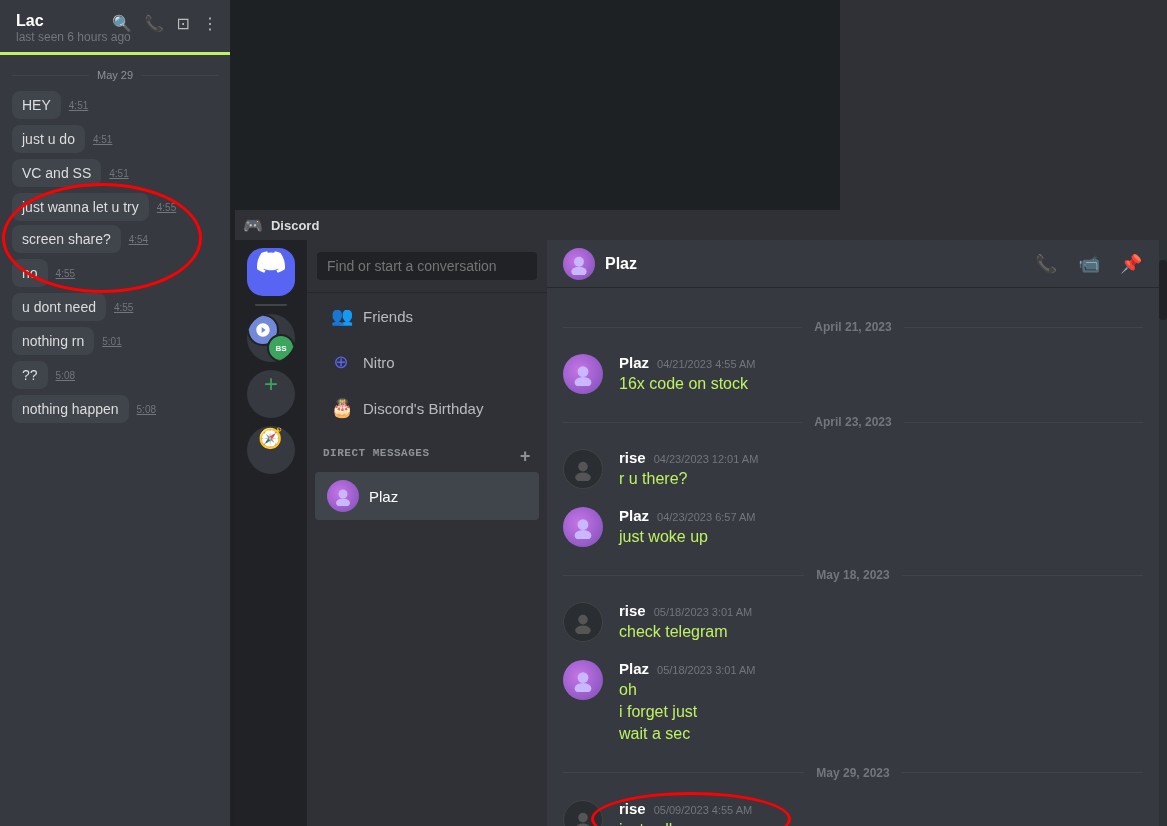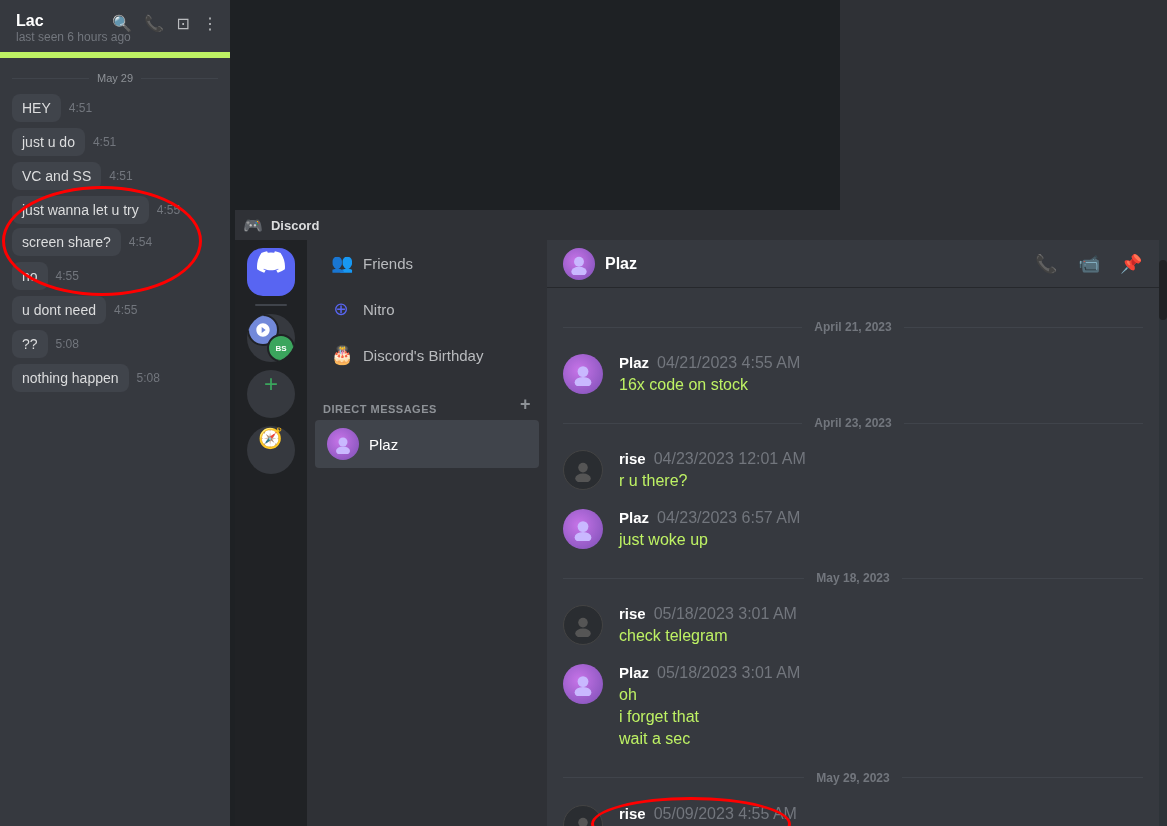--- a/index.html
+++ b/index.html
@@ -18,21 +18,21 @@
       top: 0; left: 0;
       width: 230px;
       height: 826px;
       background: #36393f;
       display: flex;
       flex-direction: column;
     }
 
     .bg-chat-header {
       padding: 12px 16px 8px;
-      border-bottom: 6px solid #bef264;
+      border-bottom: 3px solid #bef264;
     }
 
     .bg-chat-name {
       color: #fff;
       font-size: 16px;
       font-weight: 600;
     }
 
     .bg-chat-status {
       color: #72767d;
@@ -58,22 +58,23 @@
       background: #40444b;
       color: #dcddde;
       font-size: 14px;
       padding: 6px 10px;
       border-radius: 8px;
       max-width: 160px;
     }
 
     .bg-msg-time {
       color: #72767d;
-      font-size: 12px;
+      font-size: 10px;
       white-space: nowrap;
+      text-decoration: underline;
     }
 
     
     .discord-window {
       position: absolute;
       top: 210px;
       left: 235px;
       width: 932px;
       height: 616px;
       background: #36393f;
@@ -197,28 +198,29 @@
     }
 
     .dm-nav-icon {
       font-size: 18px;
       width: 20px;
       text-align: center;
     }
 
     .dm-section-header {
       display: flex;
-      align-items: flex-end;
+      align-items: flex-start;
       justify-content: space-between;
       padding: 16px 16px 4px;
       color: #8e9297;
       font-size: 11px;
       font-weight: 700;
       text-transform: uppercase;
       letter-spacing: 0.5px;
+      font-family: Liberation Mono, monospace;
     }
 
     .dm-section-add {
       color: #8e9297;
       font-size: 18px;
       cursor: pointer;
     }
 
     .dm-item {
       display: flex;
@@ -367,21 +369,21 @@
     }
 
     .msg-author {
       color: #fff;
       font-weight: 600;
       font-size: 15px;
     }
 
     .msg-timestamp {
       color: #72767d;
-      font-size: 16px;
+      font-size: 11px;
     }
 
     .msg-text {
       color: #bef264;
       font-size: 16px;
       line-height: 1.4;
     }
 
     
     .stacked-avatars {
@@ -494,20 +496,24 @@
 
     <div class="bg-msg">
       <div class="bg-msg-bubble">no</div>
       <span class="bg-msg-time">4:55</span>
     </div>
     <div class="bg-msg">
       <div class="bg-msg-bubble">u dont need</div>
       <span class="bg-msg-time">4:55</span>
     </div>
     <div class="bg-msg">
+      <div class="bg-msg-bubble">nothing rn</div>
+      <span class="bg-msg-time">5:01</span>
+    </div>
+    <div class="bg-msg">
       <div class="bg-msg-bubble">??</div>
       <span class="bg-msg-time">5:08</span>
     </div>
     <div class="bg-msg">
       <div class="bg-msg-bubble">nothing happen</div>
       <span class="bg-msg-time">5:08</span>
     </div>
   </div>
 </div>
 
@@ -545,20 +551,23 @@
         <span>+</span>
       </div>
 
       <div class="server-icon explore">
         <span style="color:#3ba55d;">🧭</span>
       </div>
     </div>
 
     <div class="dm-sidebar">
 
+      <div class="dm-search">
+        <input class="dm-search-bar" type="text" placeholder="Find or start a conversation" style="">
+      </div>
 
       <div class="dm-nav-item">
         <span class="dm-nav-icon">👥</span>
         <span>Friends</span>
       </div>
       <div class="dm-nav-item">
         <span class="dm-nav-icon" style="color:#5865f2;">⊕</span>
         <span>Nitro</span>
       </div>
       <div class="dm-nav-item">
@@ -691,21 +700,21 @@
               <circle cx="20" cy="16" r="9" fill="#c9b8ff"></circle>
               <ellipse cx="20" cy="34" rx="14" ry="9" fill="#c9b8ff"></ellipse>
             </svg>
           </div>
           <div class="msg-content">
             <div class="msg-header">
               <span class="msg-author">Plaz</span>
               <span class="msg-timestamp">05/18/2023 3:01 AM</span>
             </div>
             <div class="msg-text">oh</div>
-            <div class="msg-text">i forget that</div>
+            <div class="msg-text">i forget just</div>
             <div class="msg-text">wait a sec</div>
           </div>
         </div>
 
         <div class="date-divider">
           <div class="date-divider-line"></div>
           <span class="date-divider-text">May 29, 2023</span>
           <div class="date-divider-line"></div>
         </div>
 

